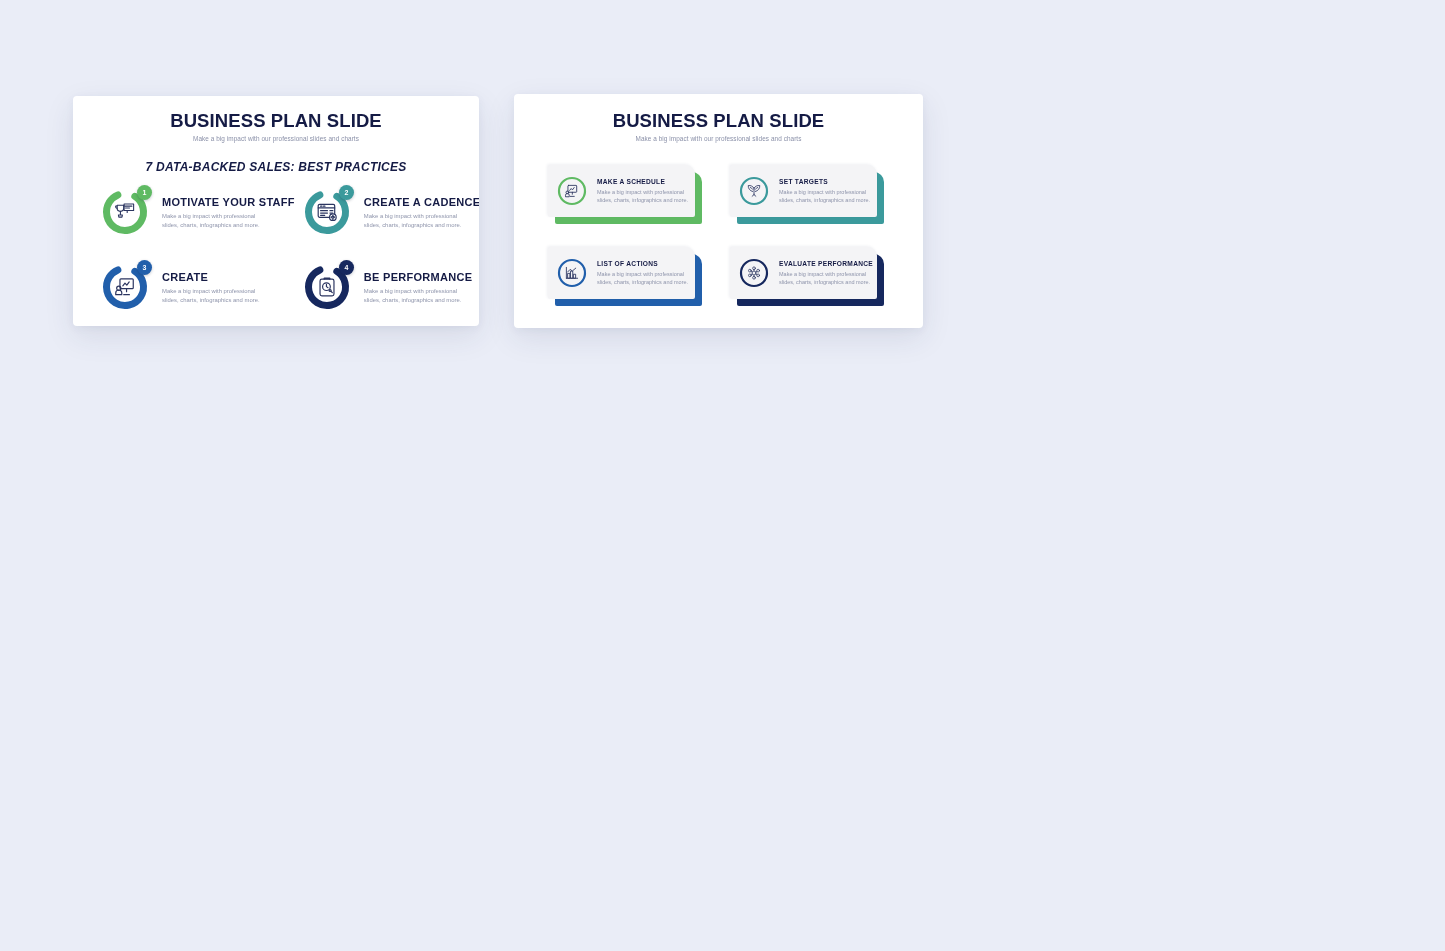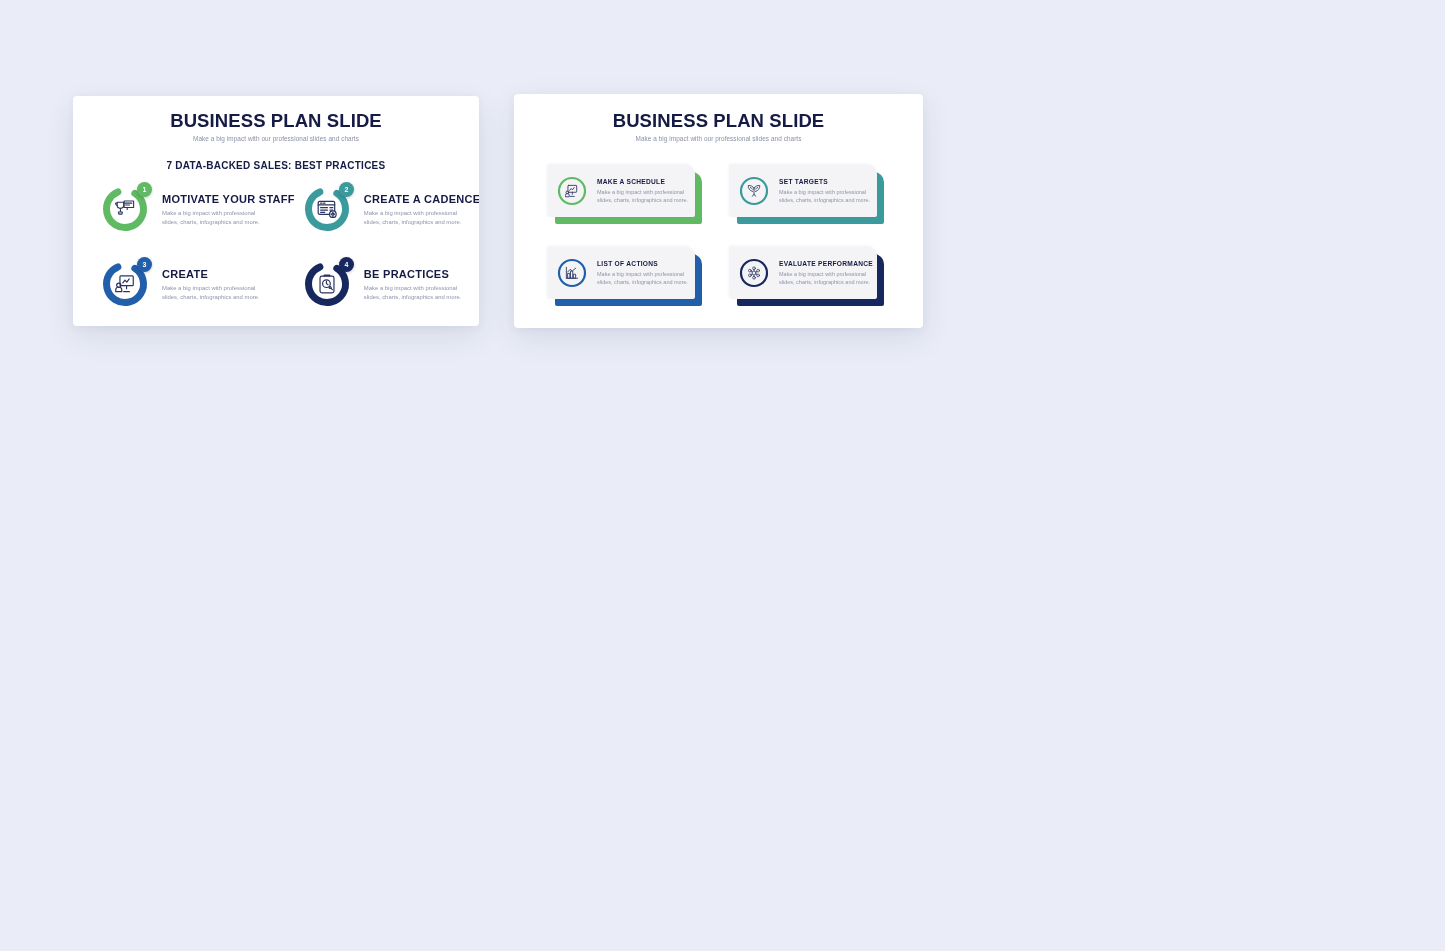--- a/index.html
+++ b/index.html
@@ -48,26 +48,27 @@
   #slide-2 .slide-title { font-size: 18.5px; }
 
   .slide-subtitle {
     font-size: 6.4px;
     color: #8a90a8;
     margin-top: 4px;
     letter-spacing: 0.07px;
   }
 
   .section-label {
-    font-size: 10px;
+    font-size: 12px;
     font-weight: bold;
     color: #151b45;
     letter-spacing: 0.25px;
     text-align: center;
     margin-top: 18px;
+    font-style: italic;
   }
 
   
   .ring-grid {
     margin: 12px 0 0 0;
     padding: 0 28px;
     display: grid;
     grid-template-columns: 1fr 1fr;
     grid-template-rows: 75px 75px;
     column-gap: 8px;
@@ -311,21 +312,21 @@
               <path d="M9 2.9h6"></path>
               <circle cx="11.4" cy="11.6" r="4.2"></circle>
               <path d="M11.4 9.2v2.4l1.7 1.2"></path>
               <path d="M16.2 16.6l1.6 1.6"></path>
               <circle cx="15.4" cy="15.8" r="1.1"></circle>
             </g>
           </svg>
           <div class="ring-badge" style="background:#16285e">4</div>
         </div>
         <div class="ring-text">
-          <div class="item-title">BE PRACTICES</div>
+          <div class="item-title">BE PERFORMANCE</div>
           <div class="item-desc">Make a big impact with professional slides, charts, infographics and more.</div>
         </div>
       </div>
 
     </div>
   </div>
 
   <div class="slide" id="slide-2">
     <div class="slide-header">
       <div class="slide-title">BUSINESS PLAN SLIDE</div>

